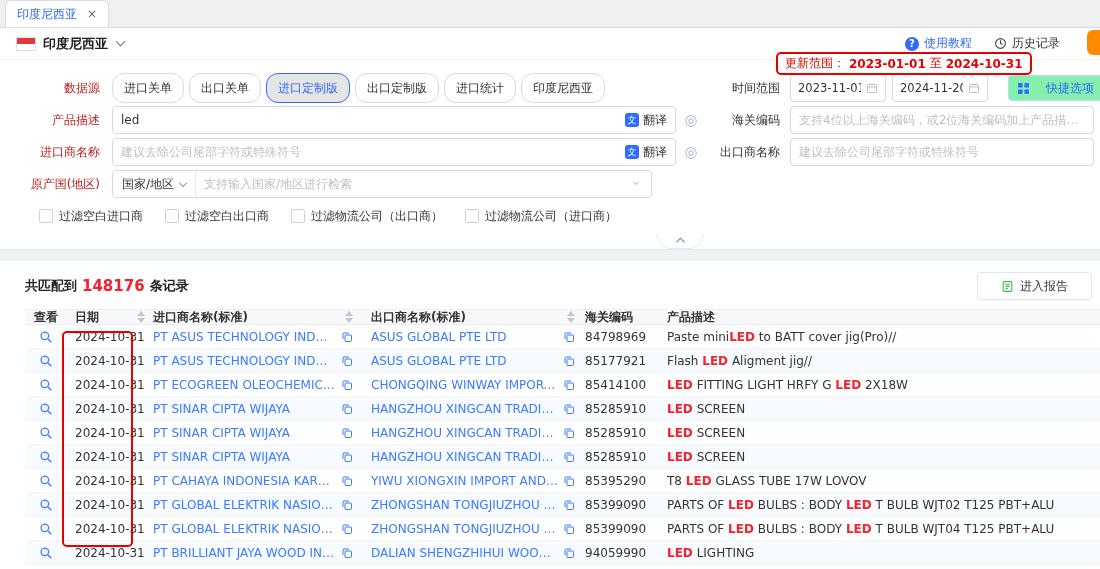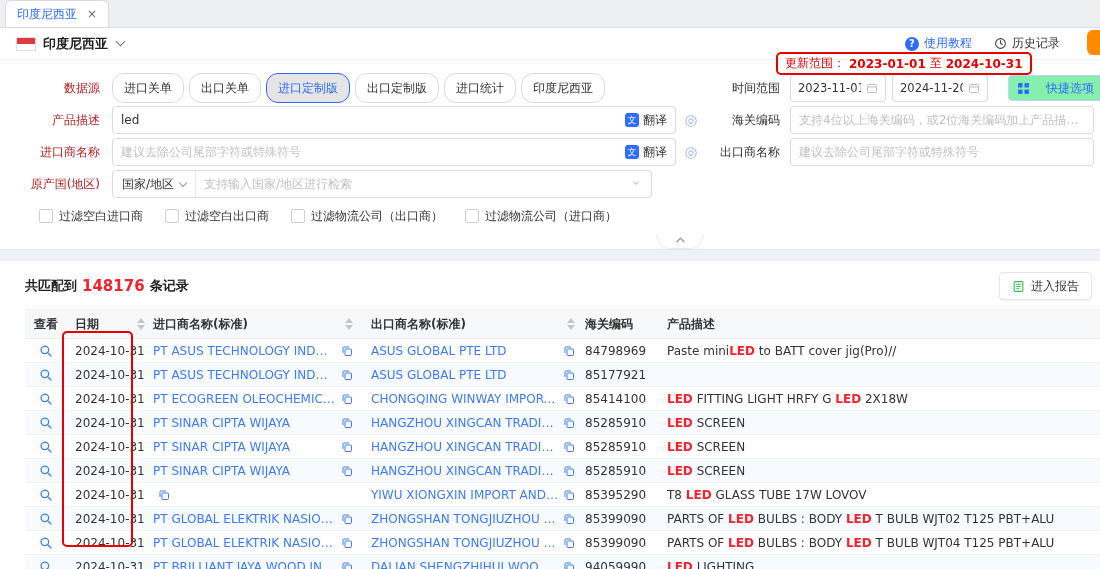--- a/index.html
+++ b/index.html
@@ -58,23 +58,23 @@
 
   .collapse{width:48px;height:15px;margin:8px 0 0 656px;border:1px solid #e7e9ec;border-top:none;border-radius:0 0 24px 24px;display:flex;align-items:center;justify-content:center;color:#9aa0a6;cursor:pointer;background:#fff}
   .collapse svg{margin-top:-2px}
 
   .strip{height:12px;background:#eef1f5;border-top:1px solid #e4e7eb}
 
   
   .summary{display:flex;align-items:center;margin:10px 8px 8px 25px;height:30px}
   .sum-txt{font-size:13px;font-weight:700;color:#222}
   .count{font-size:15px;font-weight:700;color:#f5222d;margin:0 5px}
-  .report-btn{margin-left:auto;display:flex;align-items:center;gap:6px;height:28px;padding:0 12px;background:#fff;border:1px solid #e2e6ea;border-radius:4px;color:#333;cursor:pointer;box-shadow:0 1px 2px rgba(0,0,0,.04)}
-
-  .thead{display:flex;align-items:center;height:30px;margin-left:25px;background:#f7f8fa;border-top:1px solid #f0f0f0;border-bottom:1px solid #ebedf0;font-weight:700;color:#333}
+  .report-btn{margin-left:auto;display:flex;align-items:center;gap:6px;height:28px;padding:0 23px;background:#fff;border:1px solid #e2e6ea;border-radius:4px;color:#333;cursor:pointer;box-shadow:0 1px 2px rgba(0,0,0,.04)}
+
+  .thead{display:flex;align-items:center;height:16px;margin-left:25px;background:#f7f8fa;border-top:1px solid #f0f0f0;border-bottom:1px solid #ebedf0;font-weight:700;color:#333}
   .tbody .trow{display:flex;align-items:center;height:24px;margin-left:25px;border-bottom:1px solid #f2f3f5}
   .tbody .trow:nth-child(even){background:#f7faff}
 
   .c0{width:42px;display:flex;justify-content:center;flex:none}
   .c1{width:78px;padding-left:8px;flex:none}
   .c2{width:218px;padding:0 10px 0 8px;flex:none;display:flex;align-items:center}
   .c3{width:222px;padding:0 10px 0 8px;flex:none;display:flex;align-items:center}
   .c4{width:74px;flex:none}
   .c5{flex:1;padding-left:8px;white-space:nowrap;overflow:hidden}
 
@@ -376,20 +376,21 @@
         <div class="td c3">
           <span class="link">ASUS GLOBAL PTE LTD</span>
           <span class="copy">
             <svg width="12" height="12" viewBox="0 0 24 24" fill="none" stroke="currentColor" stroke-width="2">
               <rect x="8" y="8" width="13" height="13" rx="2"></rect>
               <path d="M16 4H6a2 2 0 0 0-2 2v10"></path>
             </svg>
           </span>
         </div>
         <div class="td c4">85177921</div>
+        <div class="td c5">Flash <span class="hl">LED</span> Aligment jig//</div>
       </div>
       <div class="trow">
         <div class="td c0">
           <span class="ic">
             <svg width="14" height="14" viewBox="0 0 24 24" fill="none" stroke="#3b7bff" stroke-width="2.2">
               <circle cx="10" cy="10" r="6.5"></circle>
               <line x1="15.5" y1="15.5" x2="21" y2="21"></line>
             </svg>
           </span>
         </div>
@@ -512,20 +513,21 @@
         <div class="td c0">
           <span class="ic">
             <svg width="14" height="14" viewBox="0 0 24 24" fill="none" stroke="#3b7bff" stroke-width="2.2">
               <circle cx="10" cy="10" r="6.5"></circle>
               <line x1="15.5" y1="15.5" x2="21" y2="21"></line>
             </svg>
           </span>
         </div>
         <div class="td c1">2024-10-31</div>
         <div class="td c2">
+          <span class="link">PT CAHAYA INDONESIA KARGO</span>
           <span class="copy">
             <svg width="12" height="12" viewBox="0 0 24 24" fill="none" stroke="currentColor" stroke-width="2">
               <rect x="8" y="8" width="13" height="13" rx="2"></rect>
               <path d="M16 4H6a2 2 0 0 0-2 2v10"></path>
             </svg>
           </span>
         </div>
         <div class="td c3">
           <span class="link">YIWU XIONGXIN IMPORT AND EXPORT...</span>
           <span class="copy">

